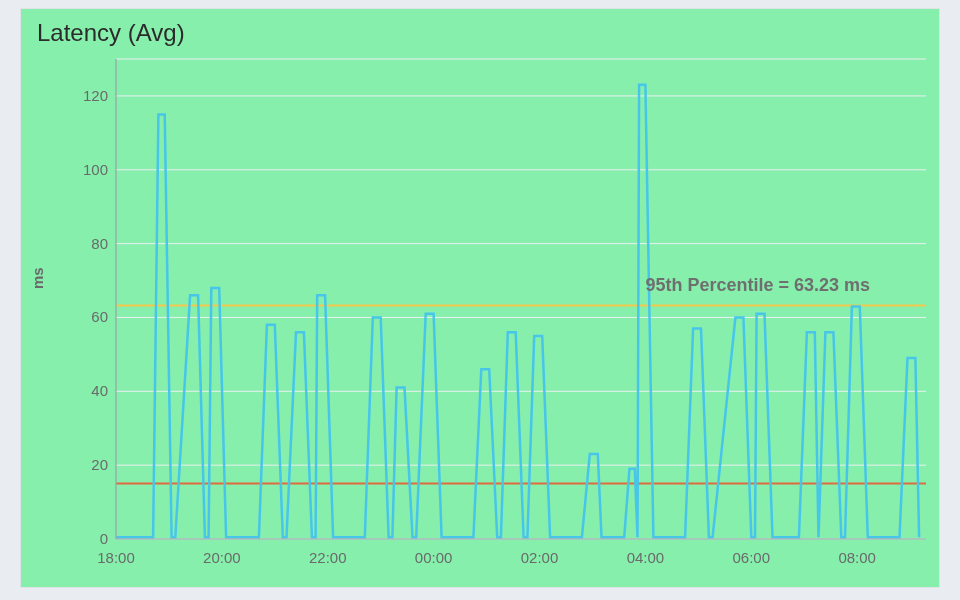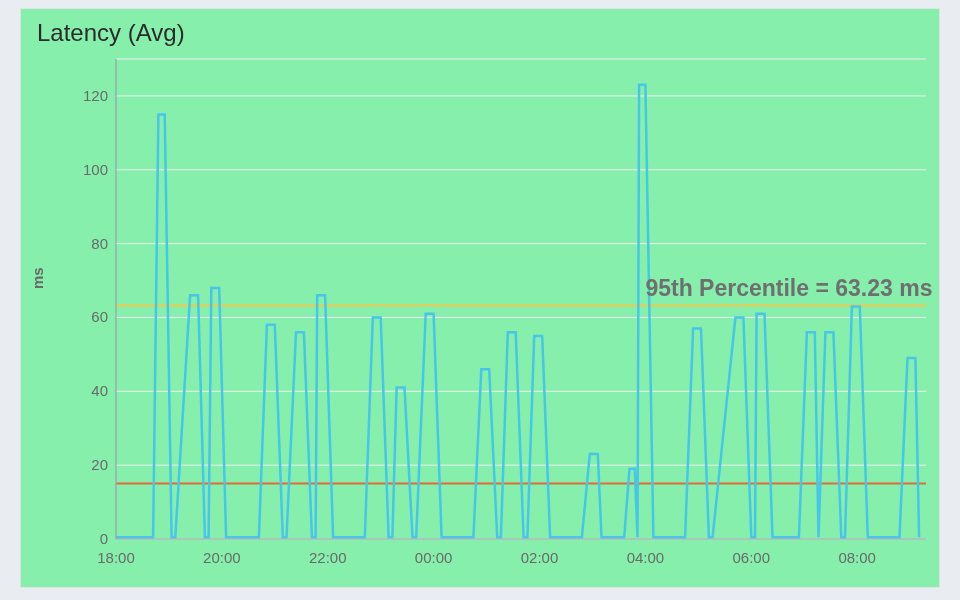--- a/index.html
+++ b/index.html
@@ -40,21 +40,21 @@
     left: 8px;
     top: 280px;
     transform: rotate(-90deg);
     transform-origin: left top;
     font-size: 15px;
     font-weight: 600;
     color: #6a6a6a;
   }
   .annotation {
     position: absolute;
-    font-size: 23px;
+    font-size: 18px;
     font-weight: 600;
     color: #6f6f6f;
     white-space: nowrap;
   }
   .tick-label {
     font-size: 15px;
     fill: #6a6a6a;
     font-weight: 500;
   }
   .grid-line {

